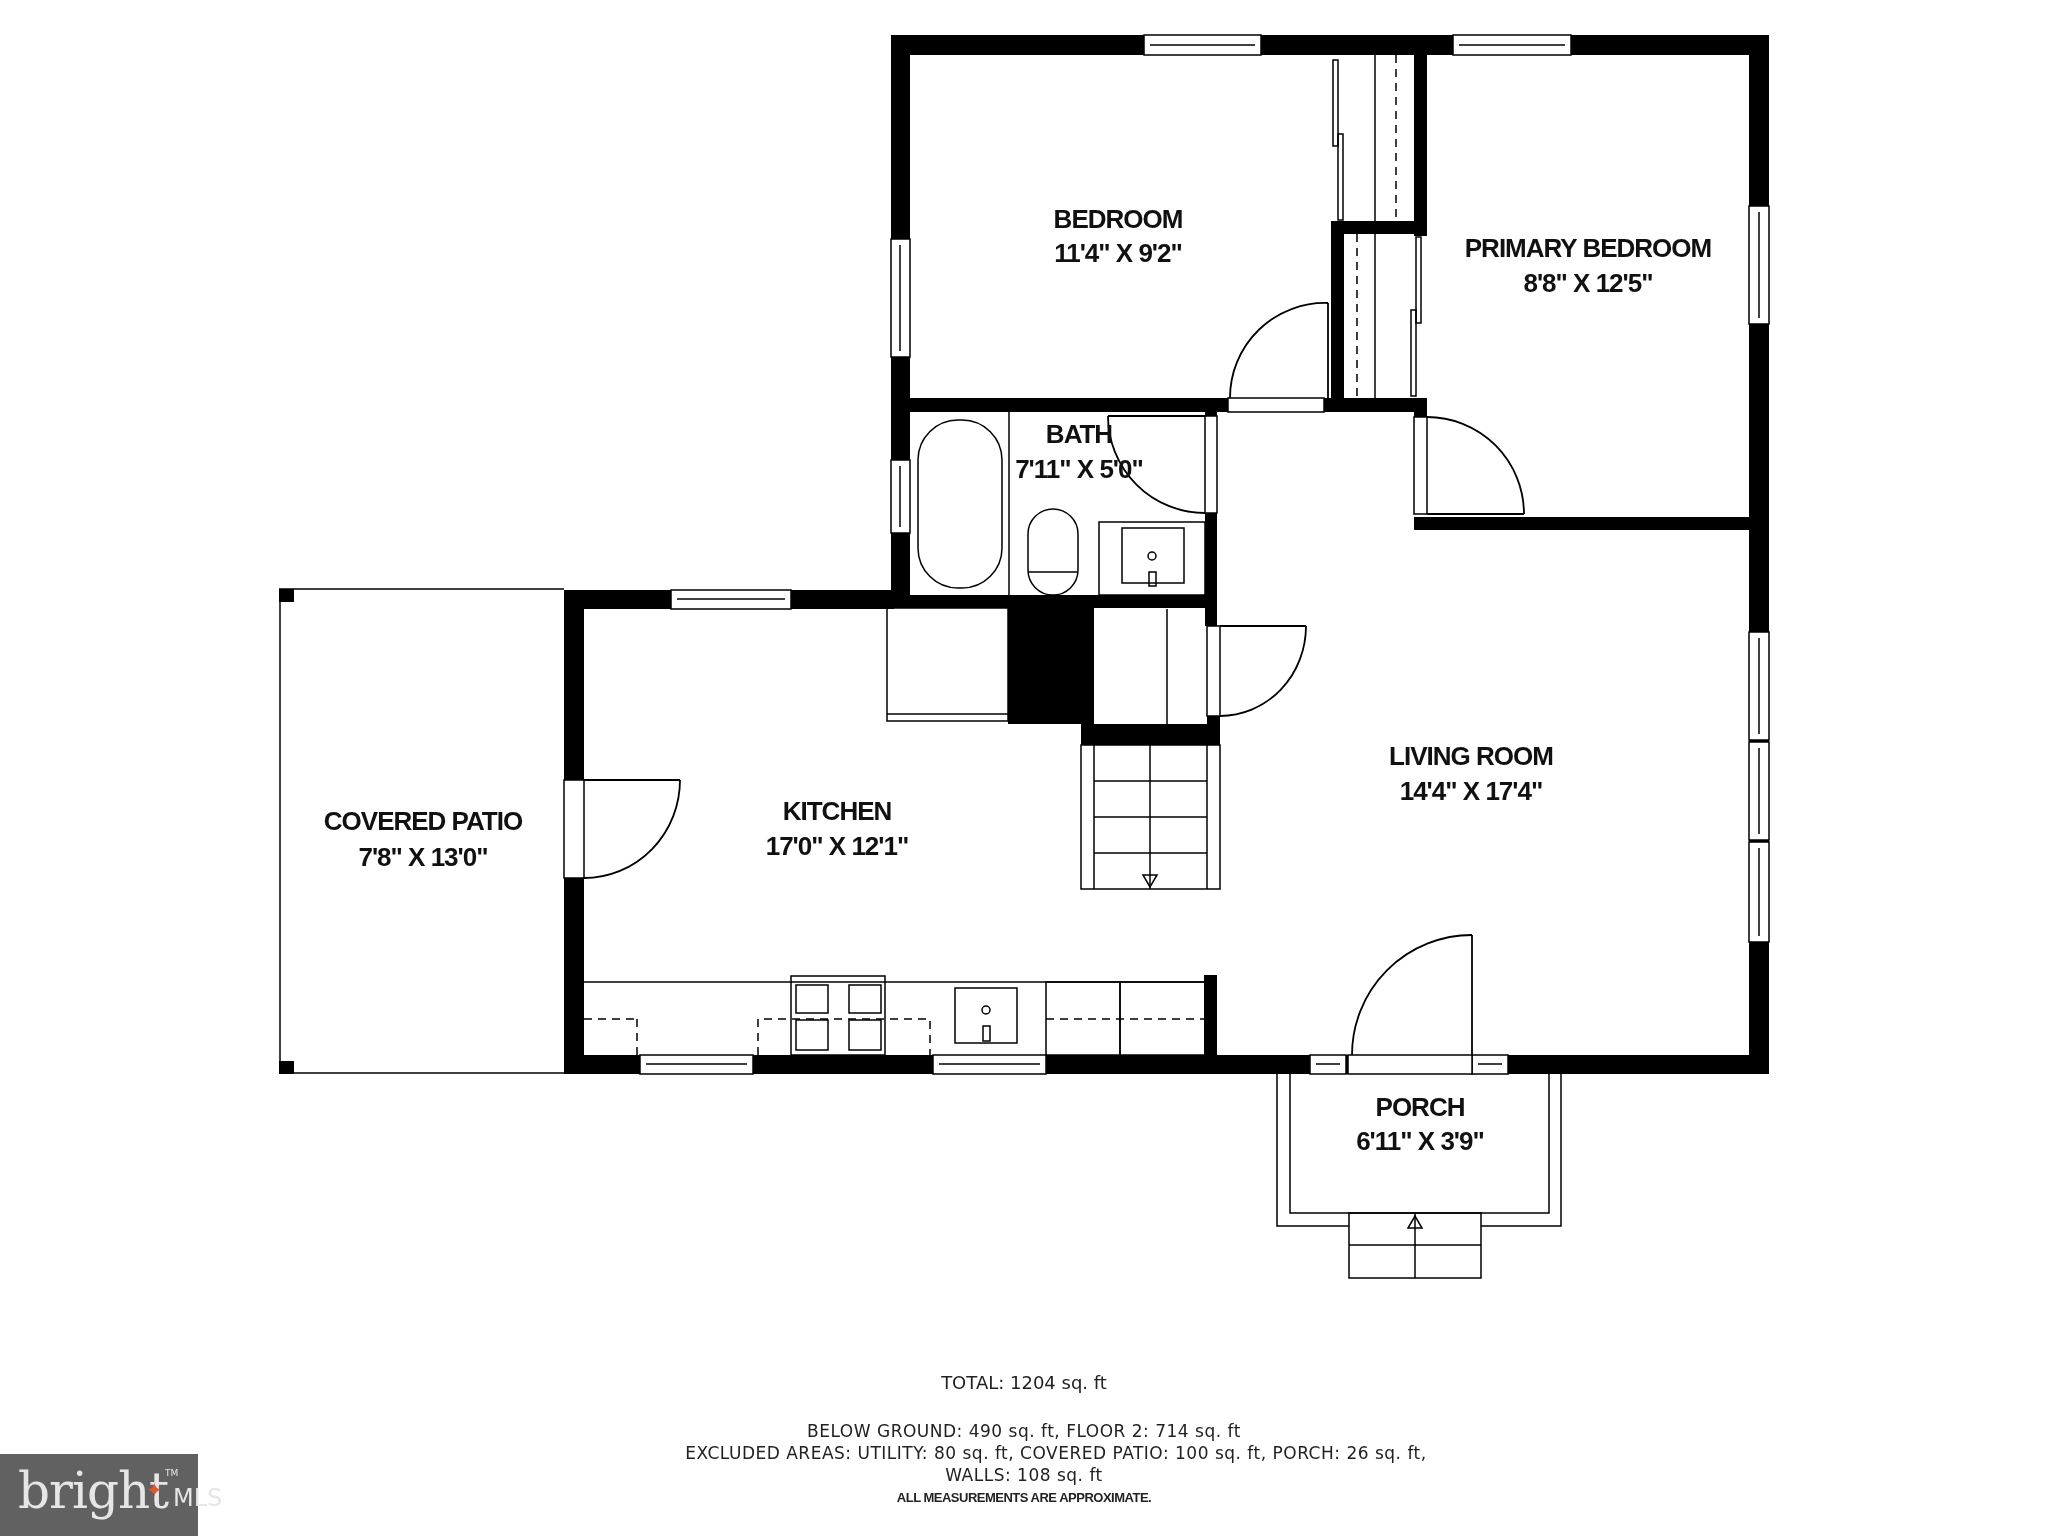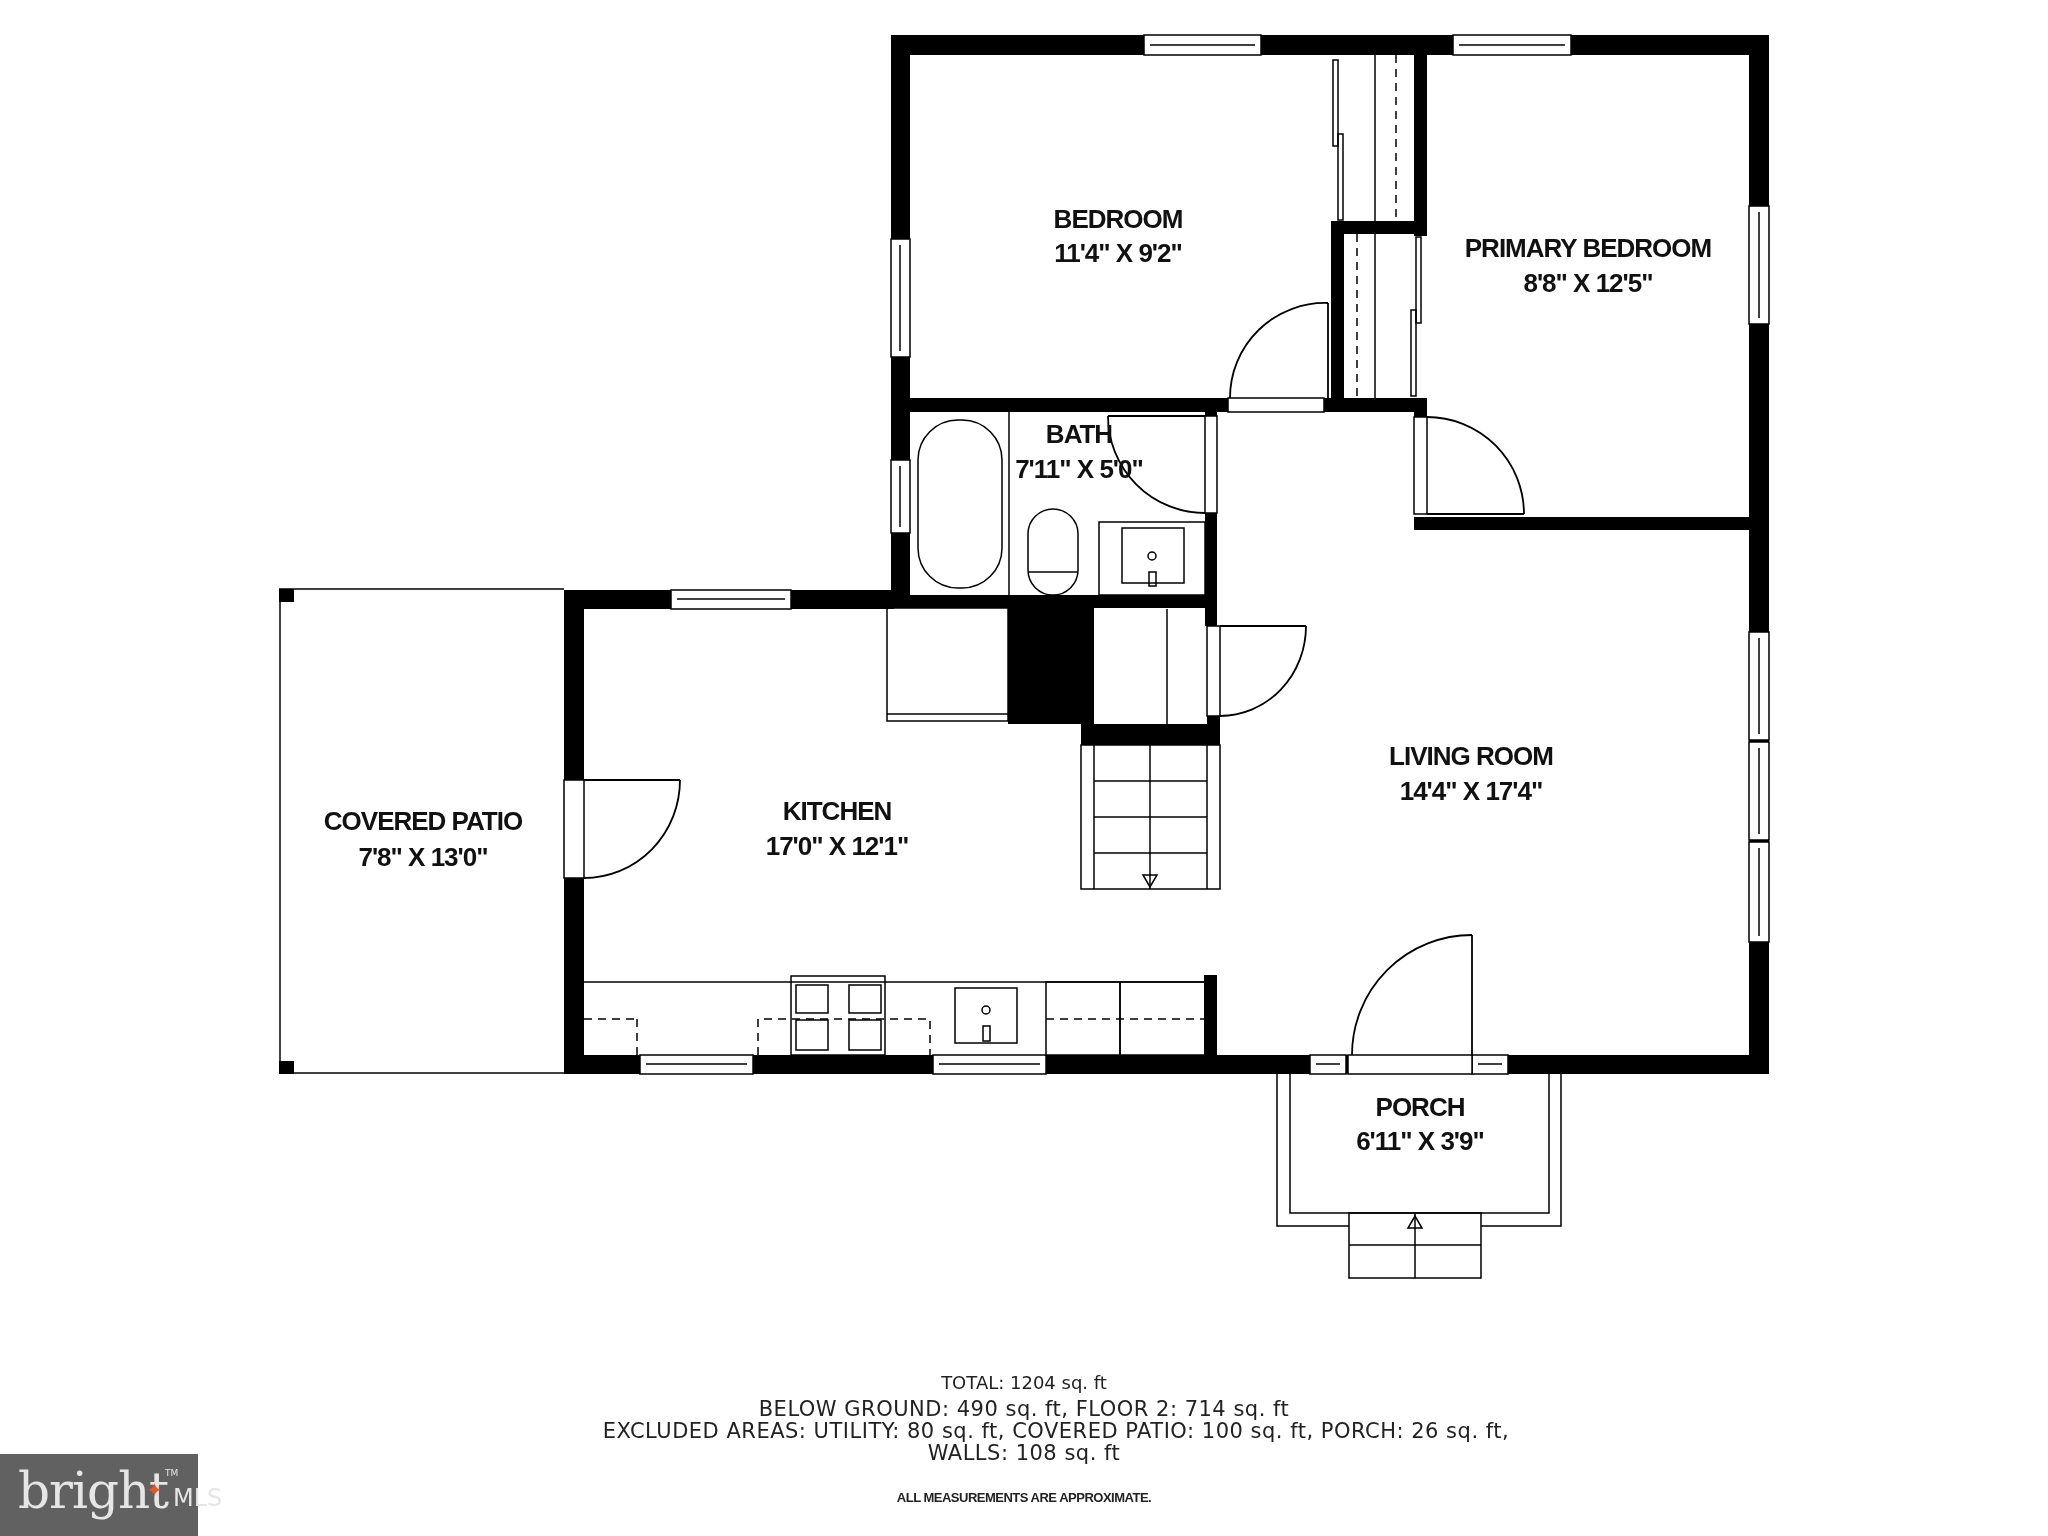--- a/index.html
+++ b/index.html
@@ -1,21 +1,21 @@
 <!DOCTYPE html>
 <html><head>
 <meta charset="utf-8">
 <style>
   html, body { margin: 0; padding: 0; background: #ffffff; }
   body { width: 2048px; height: 1536px; position: relative; overflow: hidden; font-family: "Liberation Sans", sans-serif; }
   #plan { position: absolute; left: 0; top: 0; }
   .room-label { font-family: "Liberation Sans", sans-serif; font-weight: bold; font-size: 26px; fill: #111; text-anchor: middle; letter-spacing: -1px; }
   .footer { position: absolute; left: 0; width: 2048px; text-align: center; color: #222; font-family: "DejaVu Sans", sans-serif; }
   .f-total { top: 1372px; font-size: 18px; font-weight: normal; }
-  .f-line { font-size: 21px; letter-spacing: 0.5px; }
+  .f-line { font-size: 17px; letter-spacing: 0.5px; margin-top: 24px; }
   .f-below { top: 1397px; }
   .f-excl { top: 1419px; padding-left: 32px; }
   .f-walls { top: 1441px; }
   .f-approx { top: 1482px; font-size: 13px; font-weight: bold; font-family: Liberation Sans, sans-serif; letter-spacing: -0.5px; margin-top: 8px; }
   .logo { position: absolute; left: 0; top: 1454px; width: 198px; height: 82px; background: #616161; }
   .logo-word { position: absolute; left: 18px; top: 8px; font-family: "DejaVu Serif", serif; font-size: 50px; color: #e6e6e6; letter-spacing: -1px; }
   .logo-mls { position: absolute; left: 173px; top: 30px; font-family: "DejaVu Sans", sans-serif; font-size: 24px; color: #e6e6e6; }
   .logo-star { position: absolute; left: 146px; top: 24px; color: #e2572b; font-size: 20px; }
   .logo-tm { position: absolute; left: 165px; top: 14px; font-size: 9px; color: #e6e6e6; font-family: "DejaVu Sans", sans-serif; }
 </style>

